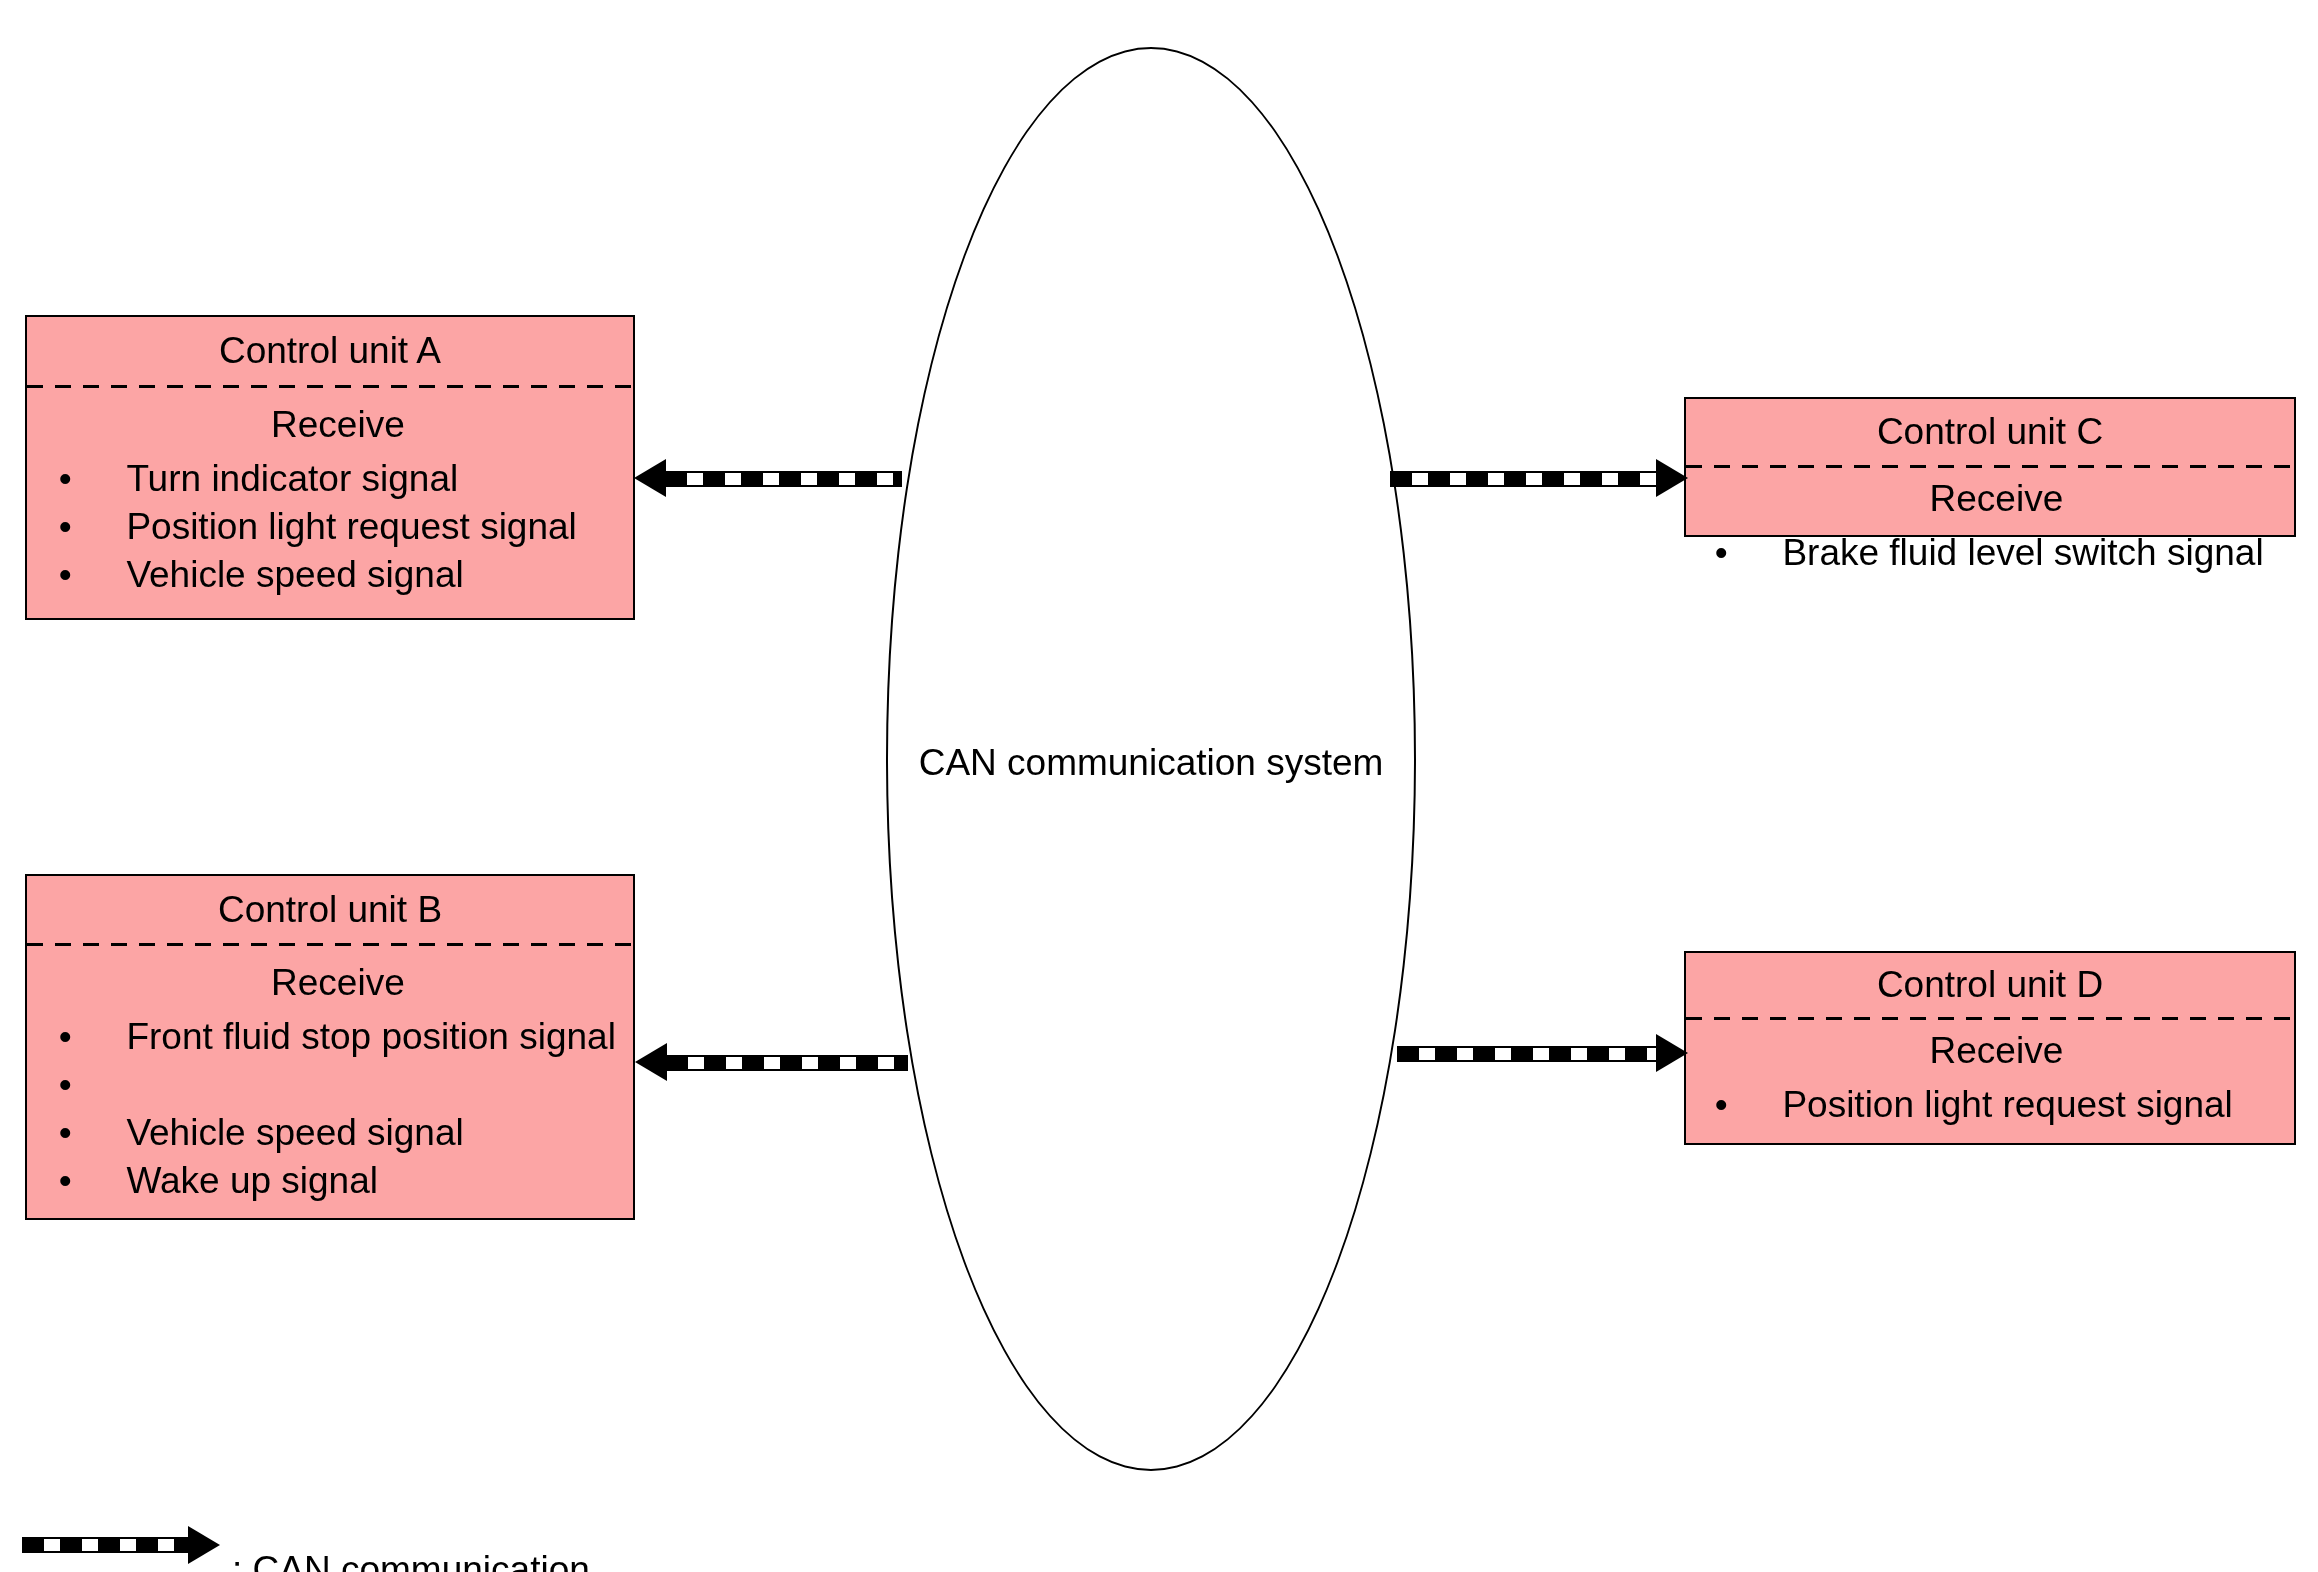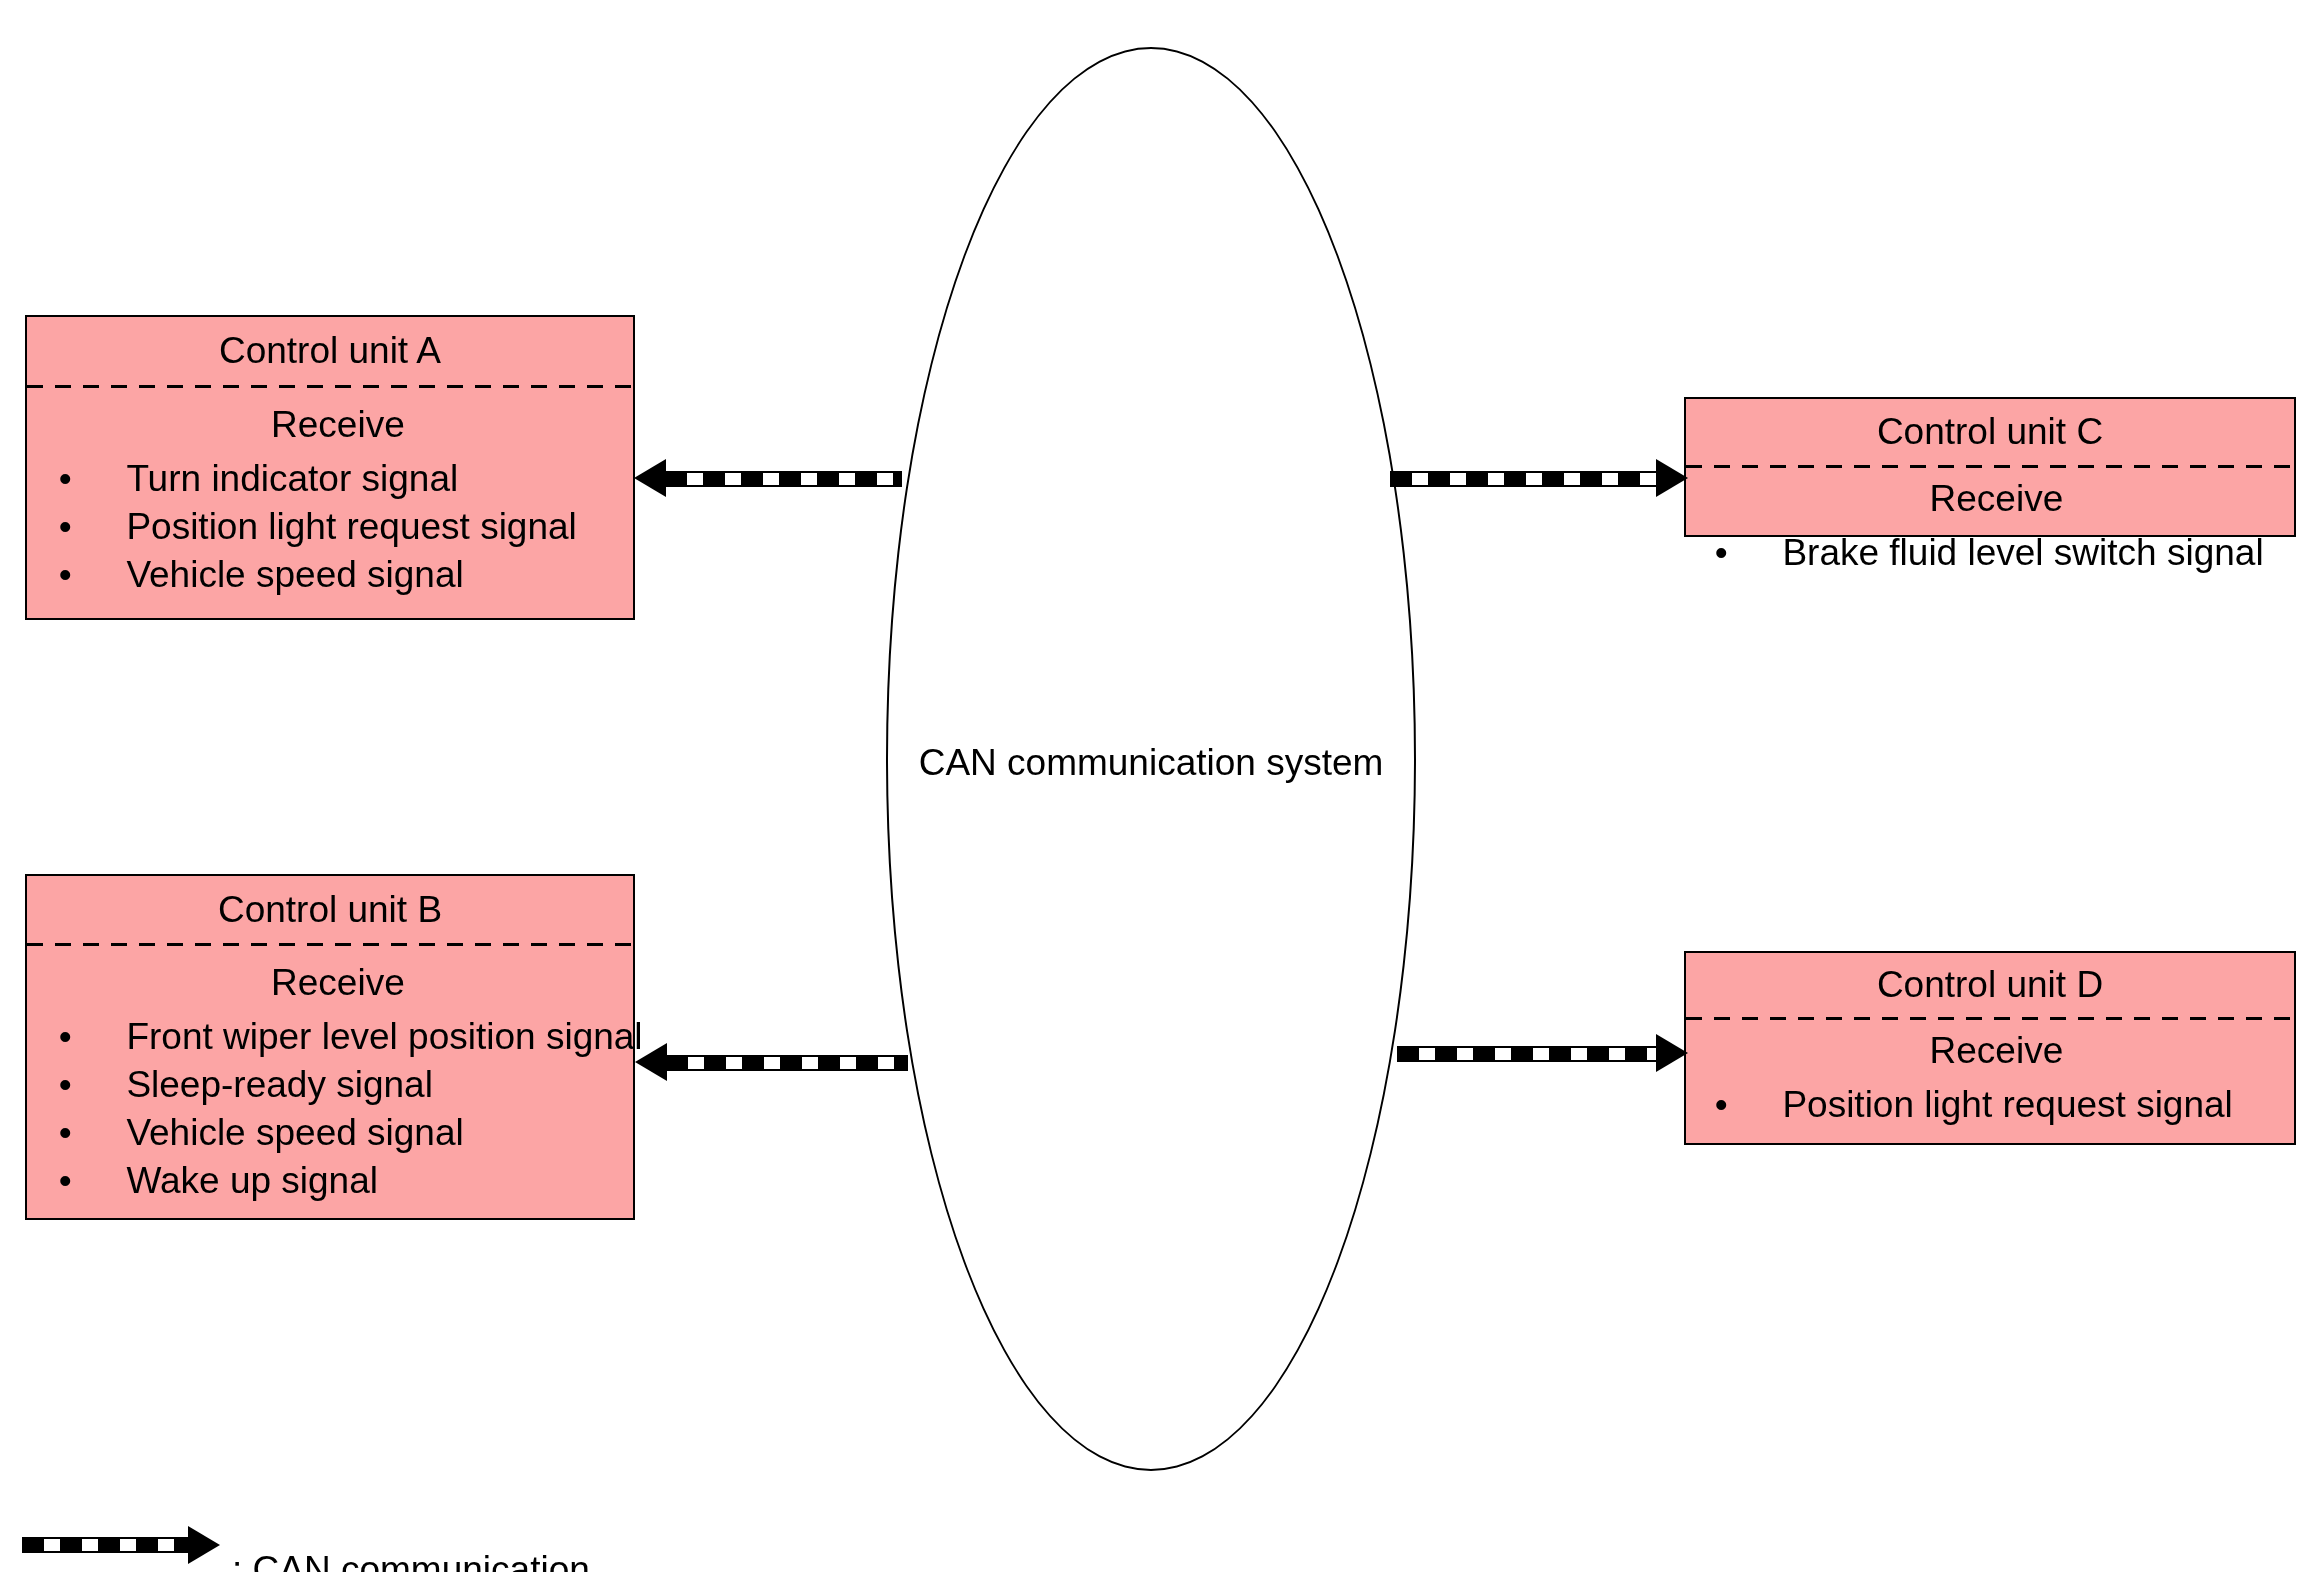--- a/index.html
+++ b/index.html
@@ -132,25 +132,24 @@
     </div>
   </div>
 
   <div class="unit-box" style="left:25px; top:874px; width:610px; height:346px;">
     <div class="unit-title" style="height:67px">Control unit B</div>
     <div class="separator"></div>
     <div class="unit-body pad-big">
       <div class="receive">Receive</div>
       <div class="bullet-line">
         <span class="dot"></span>
-        <span>Front wiper level position signal</span>
-      </div>
-      <div class="bullet-line">
-        <span class="dot"></span>
-        <span>Sleep-ready signal</span>
+        <span>Front fluid stop position signal</span>
+      </div>
+      <div class="bullet-line">
+        <span class="dot"></span>
       </div>
       <div class="bullet-line">
         <span class="dot"></span>
         <span>Vehicle speed signal</span>
       </div>
       <div class="bullet-line">
         <span class="dot"></span>
         <span>Wake up signal</span>
       </div>
     </div>

